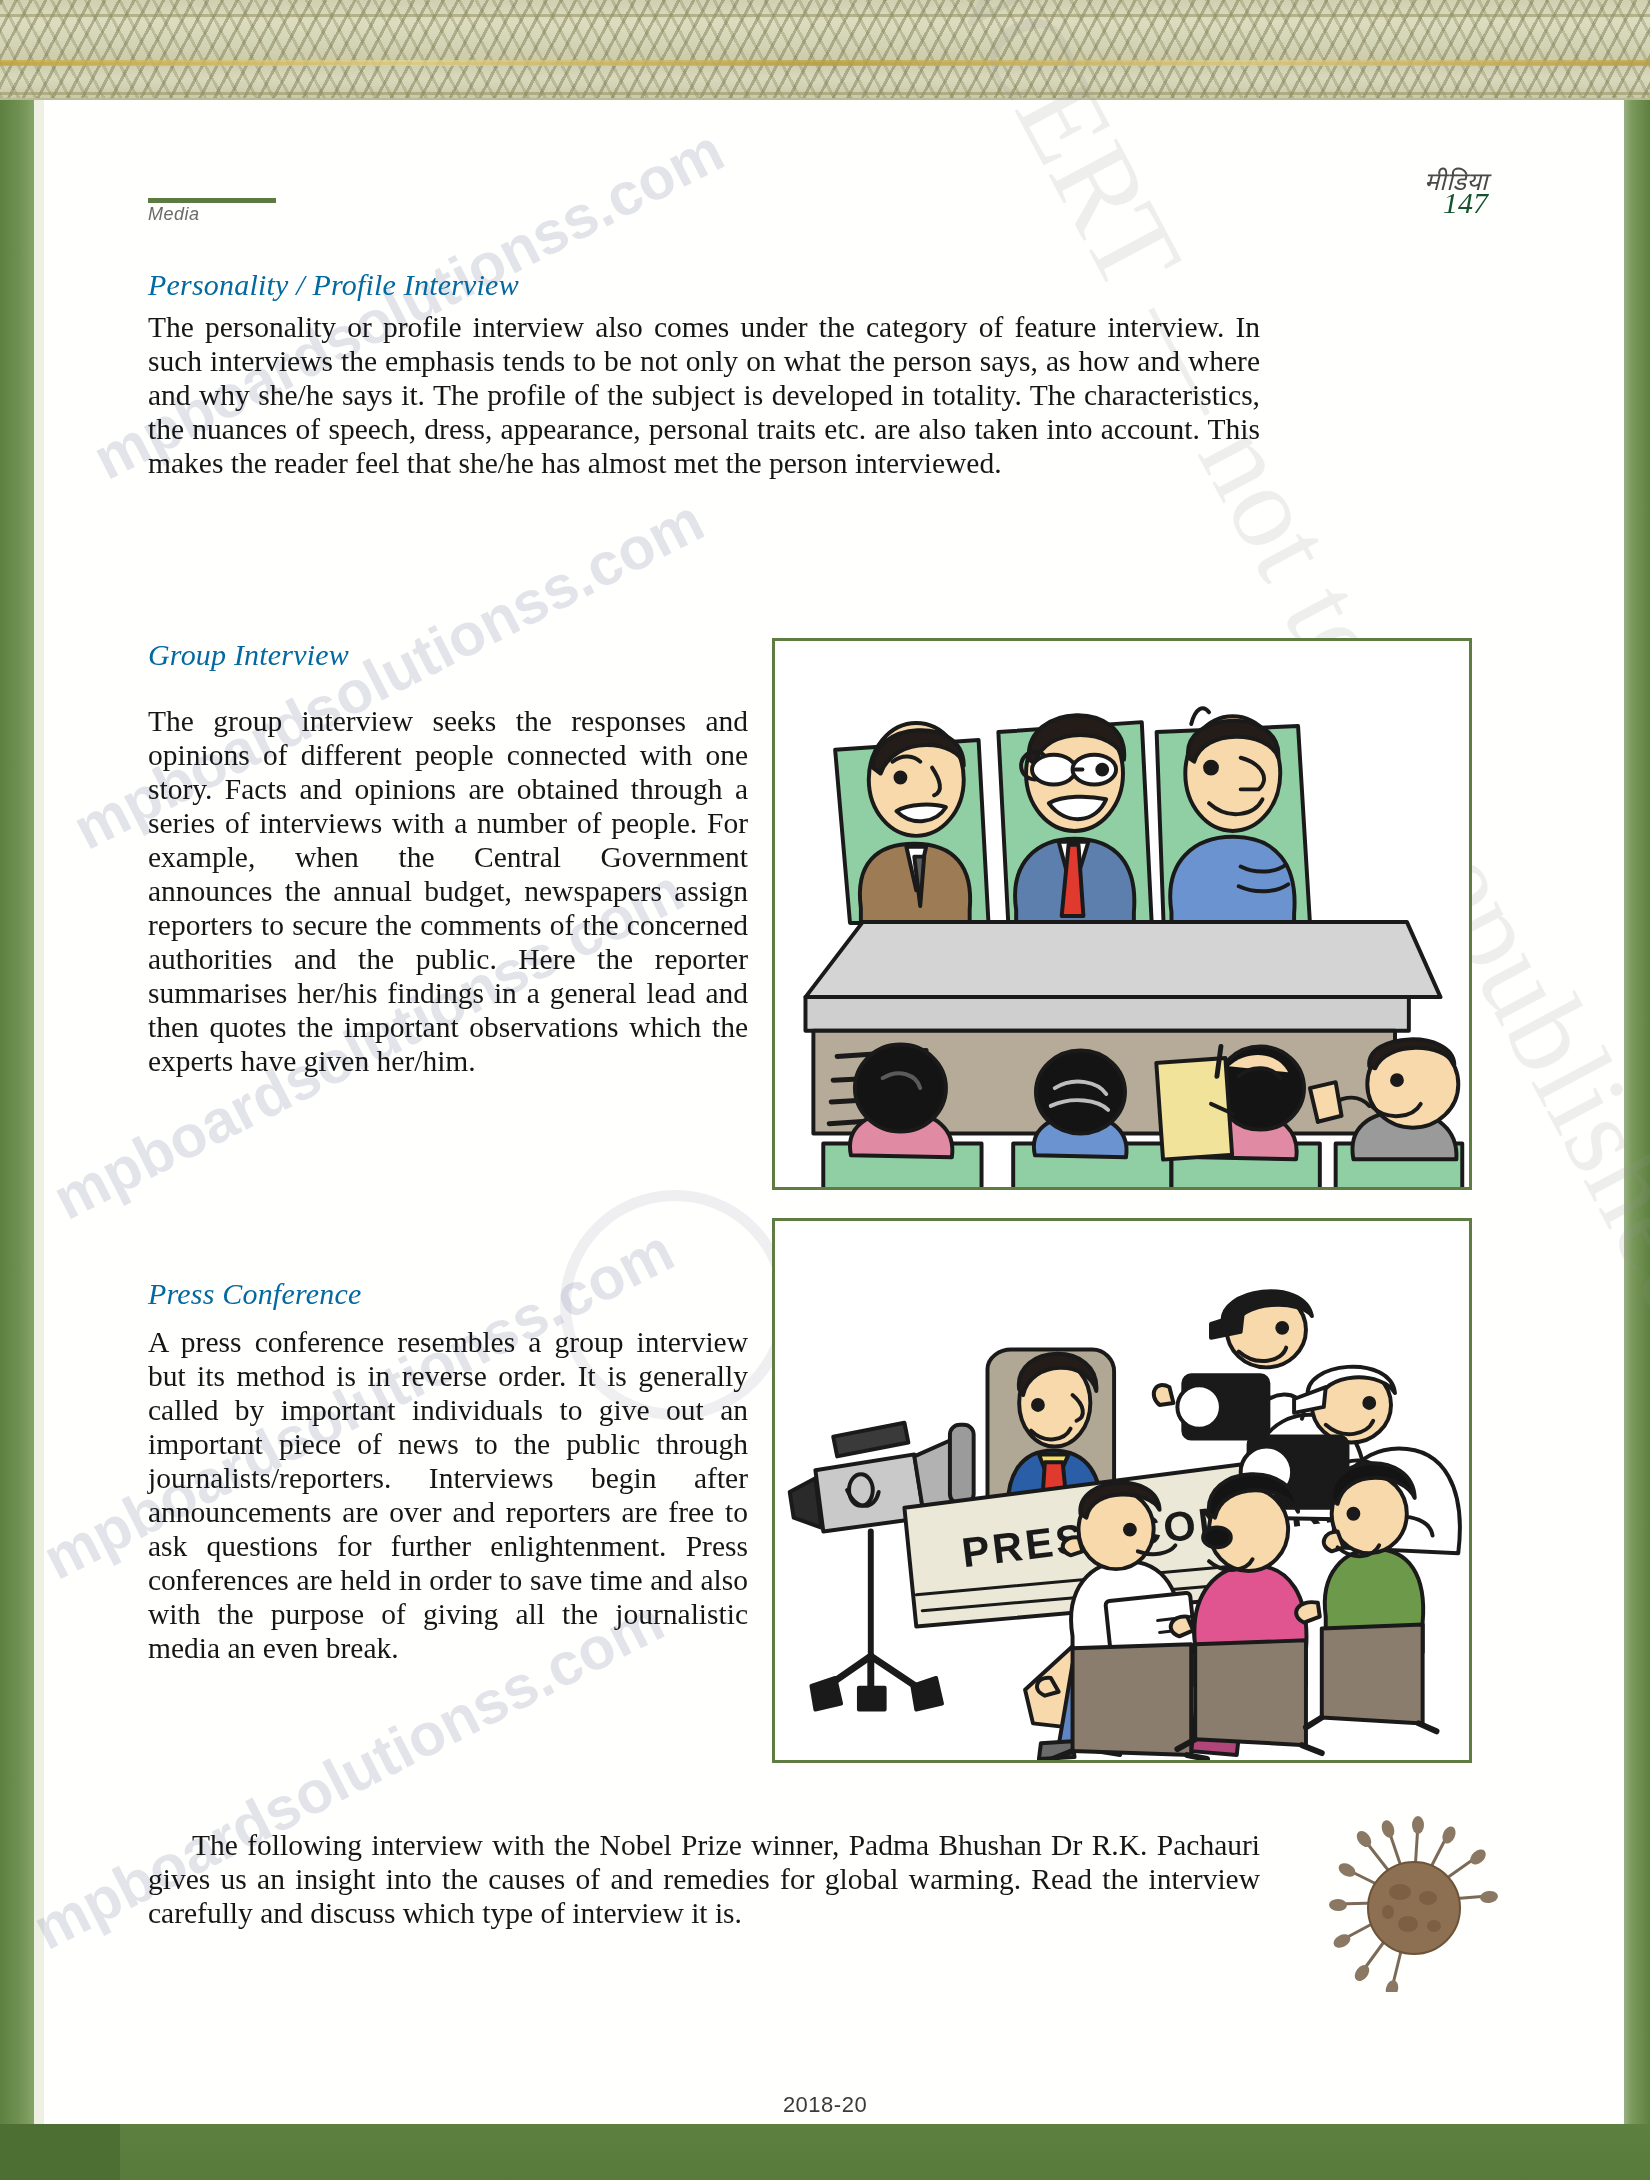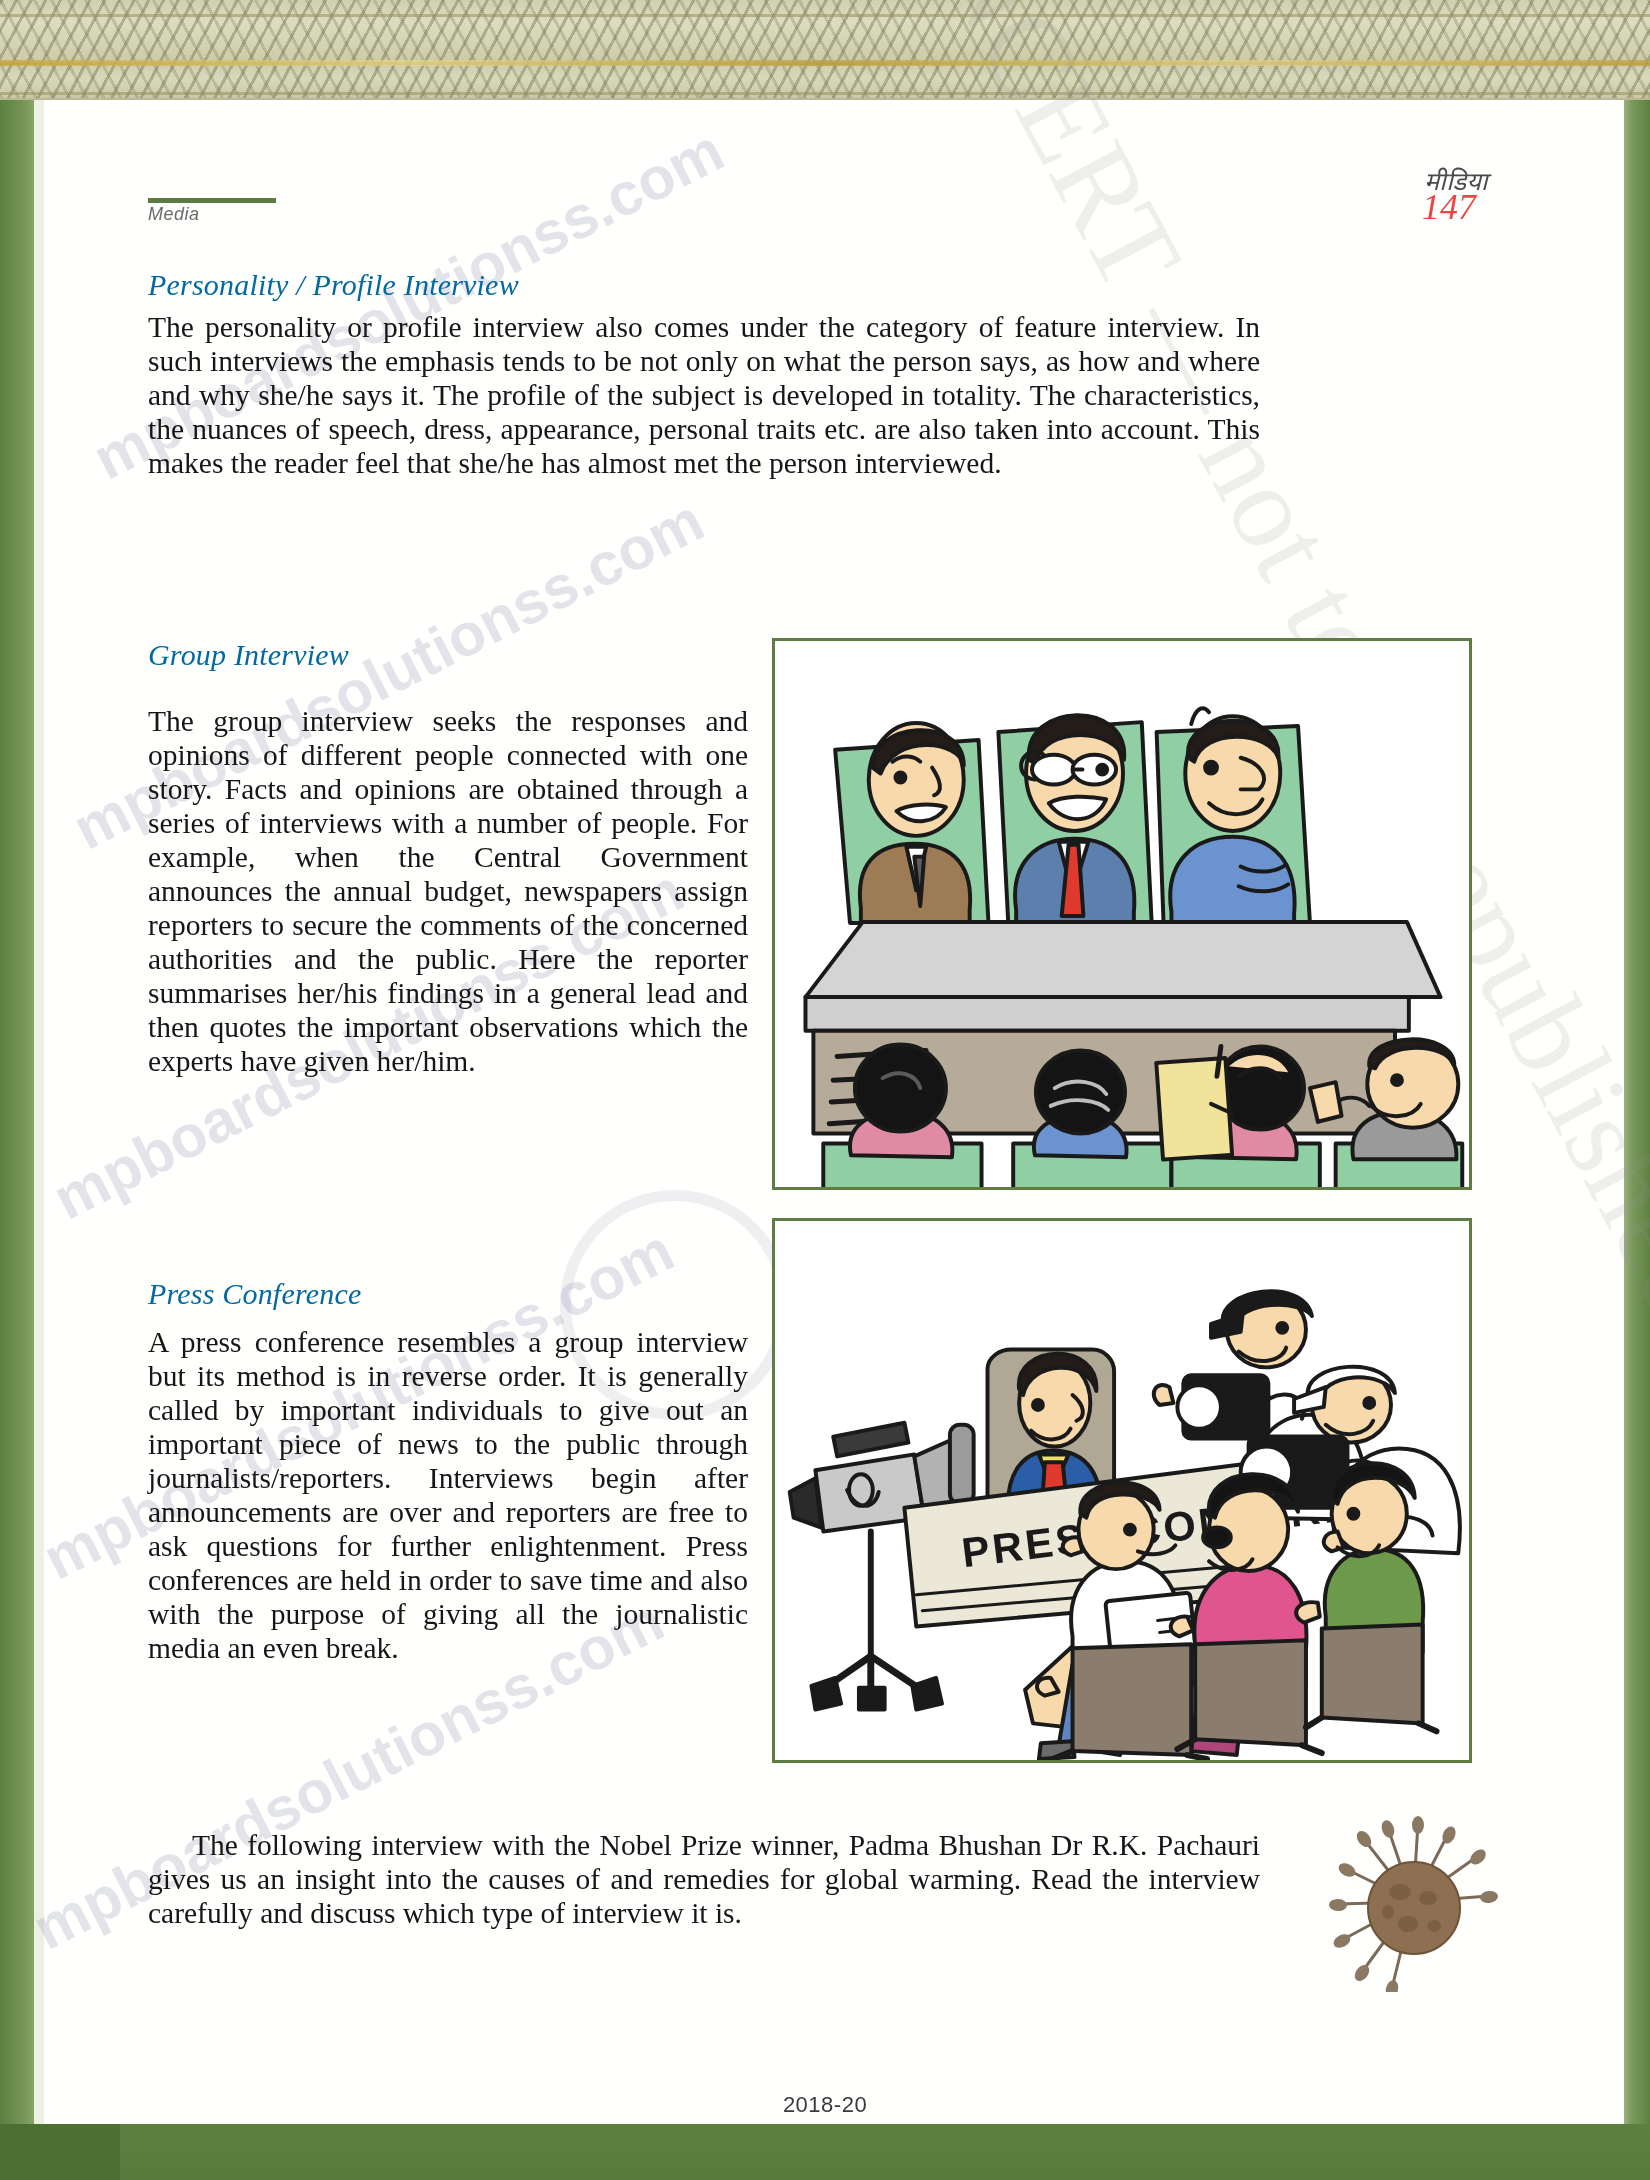--- a/index.html
+++ b/index.html
@@ -70,23 +70,23 @@
     font-style: italic; font-size: 25px; color: #4a4a4a; letter-spacing: .5px;
     line-height: 28px;
     text-align: right;
   }
   .hdr-rule { width: 128px; height: 5px; background: #5e7a43; margin: 2px 0 1px 0; }
   .hdr-en {
     font-family: "Liberation Sans", sans-serif;
     font-style: italic; font-size: 18px; color: #6a6a6a; letter-spacing: .5px;
   }
   .page-num {
-    position: absolute; right: 12px; top: 18px;
+    position: absolute; right: 0; top: 18px;
     font-family: "Liberation Serif", serif;
-    font-style: italic; font-size: 36px; color: #ef4444;
+    font-style: italic; font-size: 30px; color: #14532d;
   }
 
   
   .sec-head {
     font-family: "Liberation Serif", serif;
     font-weight: normal; font-style: italic; font-size: 30px; color: #0369a1;
     letter-spacing: .2px;
   }
   .body-text {
     font-family: "Liberation Serif", serif;

